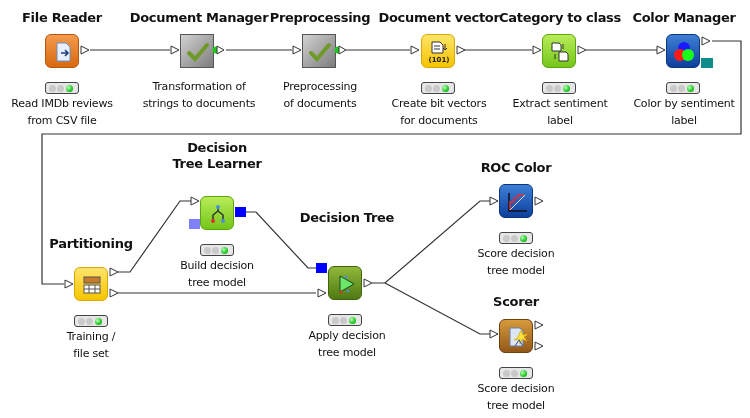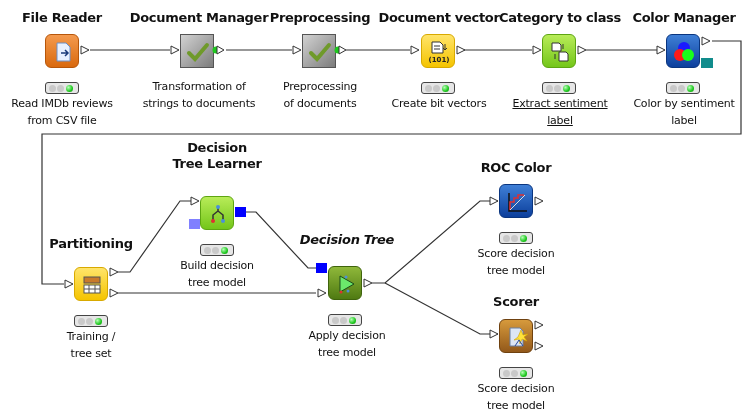--- a/index.html
+++ b/index.html
@@ -132,20 +132,21 @@
   <svg style="position:absolute;left:87px;top:45px;" width="10" height="10">
       <path d="M1 1 L9 5 L1 9z" fill="#fff" stroke="#333"></path>
     </svg>
   <div class="status" style="left:52px;top:82px;">
       <span class="d1"></span>
       <span class="d2"></span>
       <span class="d3"></span>
     </div>
   <div class="desc" style="top:95px;">
     <div>Create bit vectors</div>
+    <div>for documents</div>
   </div>
 </div>
 
 <div class="node" style="left:490px;top:0;">
   <div class="title" style="top:10px;">Category to class</div>
   <svg style="position:absolute;left:42px;top:45px;" width="10" height="10">
       <path d="M1 1 L9 5 L1 9z" fill="#fff" stroke="#333"></path>
     </svg>
   <div class="icon lime" style="left:52px;top:34px;">
     <svg class="glyph" viewBox="0 0 34 34">
@@ -155,21 +156,21 @@
       </svg>
   </div>
   <svg style="position:absolute;left:87px;top:45px;" width="10" height="10">
       <path d="M1 1 L9 5 L1 9z" fill="#fff" stroke="#333"></path>
     </svg>
   <div class="status" style="left:52px;top:82px;">
       <span class="d1"></span>
       <span class="d2"></span>
       <span class="d3"></span>
     </div>
-  <div class="desc" style="top:95px;text-decoration:underline;">
+  <div class="desc" style="top:95px;">
     <div>Extract sentiment</div>
     <div>label</div>
   </div>
 </div>
 
 <div class="node" style="left:614px;top:0;">
   <div class="title" style="top:10px;">Color Manager</div>
   <svg style="position:absolute;left:42px;top:45px;" width="10" height="10">
       <path d="M1 1 L9 5 L1 9z" fill="#fff" stroke="#333"></path>
     </svg>
@@ -213,21 +214,21 @@
   <svg style="position:absolute;left:88px;top:288px;" width="10" height="10">
       <path d="M1 1 L9 5 L1 9z" fill="#fff" stroke="#333"></path>
     </svg>
   <div class="status" style="left:53px;top:315px;">
       <span class="d1"></span>
       <span class="d2"></span>
       <span class="d3"></span>
     </div>
   <div class="desc" style="top:328px;">
     <div>Training /</div>
-    <div>tree set</div>
+    <div>file set</div>
   </div>
 </div>
 
 <div class="node" style="left:147px;top:0;">
   <div class="title" style="top:140px;">
     <div>Decision</div>
     <div>Tree Learner</div>
   </div>
   <svg style="position:absolute;left:43px;top:196px;" width="10" height="10">
       <path d="M1 1 L9 5 L1 9z" fill="#fff" stroke="#333"></path>
@@ -247,21 +248,21 @@
       <span class="d2"></span>
       <span class="d3"></span>
     </div>
   <div class="desc" style="top:257px;">
     <div>Build decision</div>
     <div>tree model</div>
   </div>
 </div>
 
 <div class="node" style="left:277px;top:0;">
-  <div class="title" style="top:232px;font-style:italic;">
+  <div class="title" style="top:210px;">
     <div>Decision Tree</div>
   </div>
   <div style="position:absolute;left:39px;top:263px;width:11px;height:10px;background:#0000ff;"></div>
   <svg style="position:absolute;left:40px;top:288px;" width="10" height="10">
       <path d="M1 1 L9 5 L1 9z" fill="#fff" stroke="#333"></path>
     </svg>
   <div class="icon olive" style="left:51px;top:266px;">
     <svg class="glyph" viewBox="0 0 34 34">
         <path d="M11 9 L25 17 L11 25z" fill="#6be86b" stroke="#1a4a1a"></path>
         <circle cx="17" cy="10" r="1.5" fill="#4a90d9"></circle>

